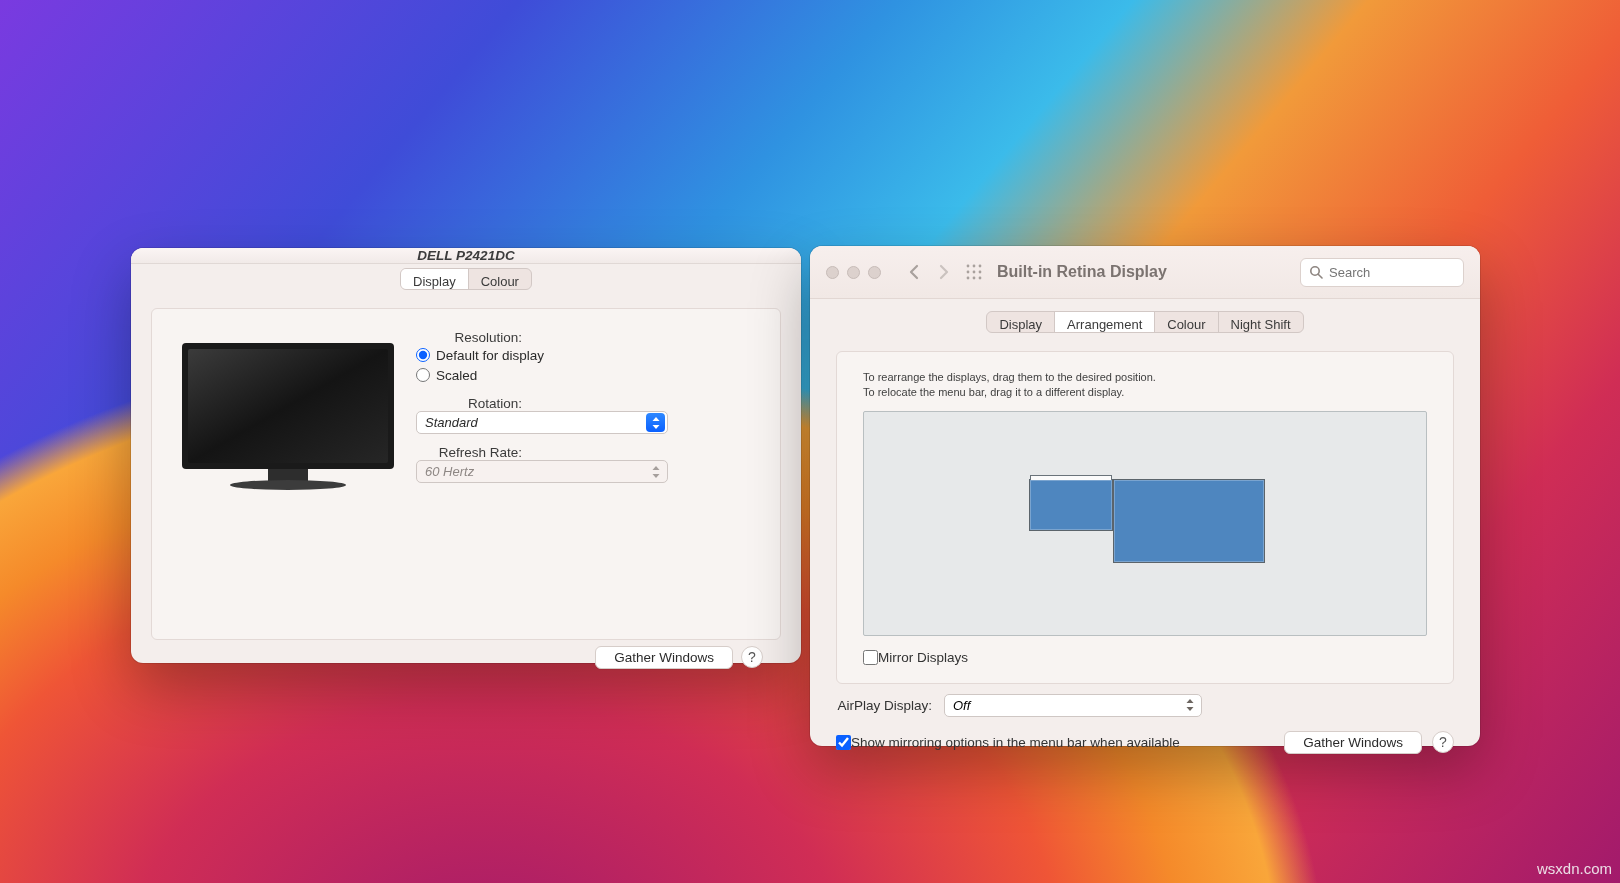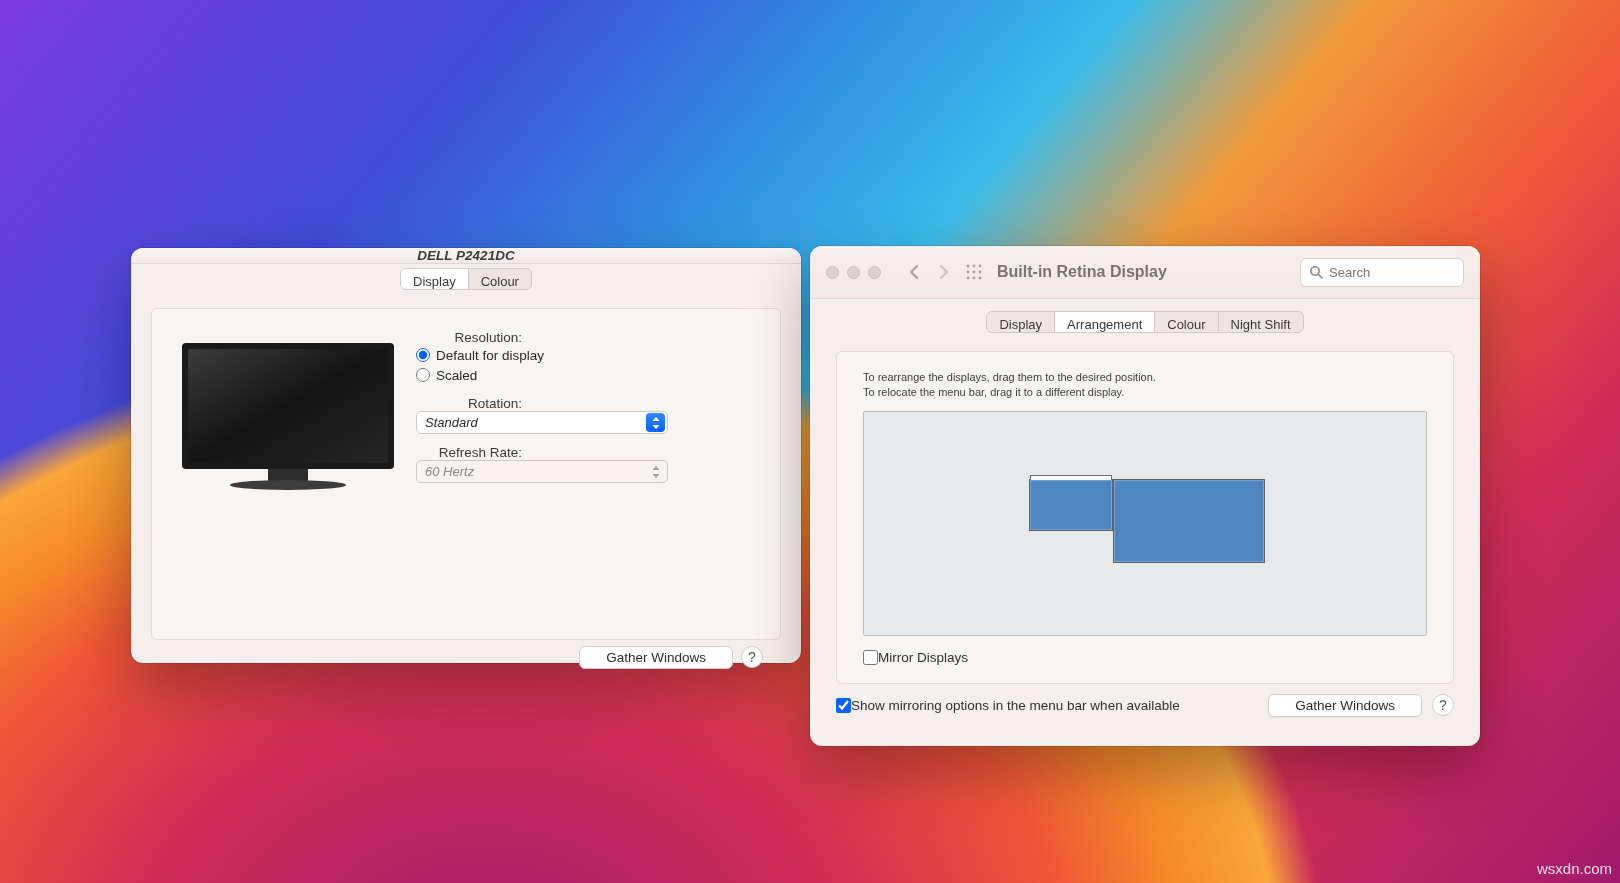--- a/index.html
+++ b/index.html
@@ -45,21 +45,21 @@
     background:linear-gradient(#2e88ff,#0a60ff); display:flex; flex-direction:column;
     align-items:center; justify-content:center; gap:0;
   }
   .select .stepper svg { display:block; }
   .select.disabled { background:#f7f1ef; color:#8e8784; }
   .select.disabled .stepper { background:transparent; }
   .select.disabled .stepper path { fill:#a69f9c; }
 
   .w1-footer { display:flex; justify-content:flex-end; gap:8px; padding:6px 18px 12px 0; }
   .pushbtn {
-    background:#fff; border:1px solid #d6cdc9; border-radius:6px; padding:3px 26px;
+    background:#fff; border:1px solid #d6cdc9; border-radius:6px; padding:3px 18px;
     font-size:13.5px; color:#2b2b2b; box-shadow:0 1px 0 rgba(0,0,0,.04);
   }
   .helpbtn {
     width:22px; height:22px; border-radius:11px; border:1px solid #d6cdc9; background:#fff;
     font-size:14px; color:#555; display:flex; align-items:center; justify-content:center;
   }
 
   
   .seg { display:inline-flex; border:1px solid #d2c8c5; border-radius:6px; overflow:hidden; height:22px;
     background:#eee4e1; }
@@ -264,20 +264,33 @@
         </div>
         <div class="disp d2"></div>
       </div>
       <label class="checkline top">
         <input type="checkbox" style="">
         <span>Mirror Displays</span>
       </label>
     </div>
   </div>
 
+  <div class="w2-lower">
+    <div class="row-airplay">
+      <div class="form-label2">AirPlay Display:</div>
+      <div class="select">
+        <span>Off</span>
+        <span class="stepper" style="background:transparent;">
+          <svg width="10" height="14" viewBox="0 0 10 14">
+              <path d="M5 1 L8.5 5 L1.5 5 Z M5 13 L1.5 9 L8.5 9 Z" fill="#6c6560"></path>
+            </svg>
+        </span>
+      </div>
+    </div>
+  </div>
 
   <div class="w2-footer">
     <label class="checkline">
       <input type="checkbox" checked="" style="">
       <span>Show mirroring options in the menu bar when available</span>
     </label>
     <div class="spacer"></div>
     <button class="pushbtn">Gather Windows</button>
     <button class="helpbtn">?</button>
   </div>

